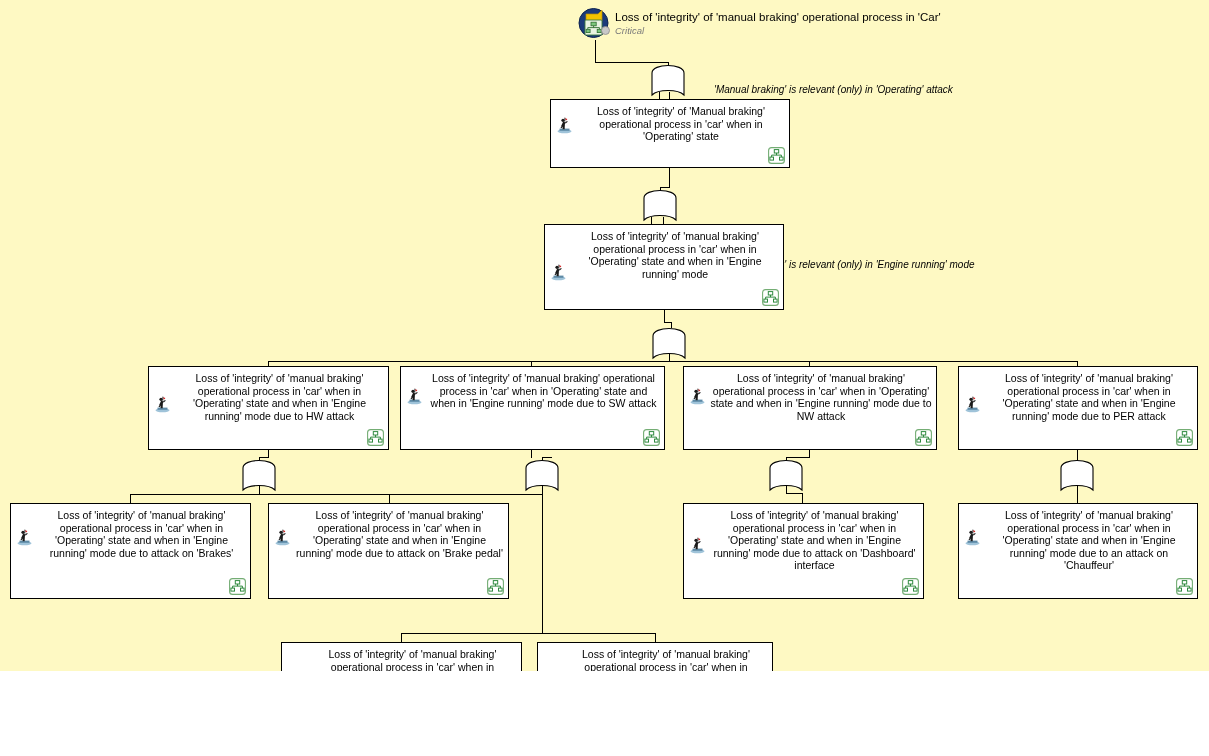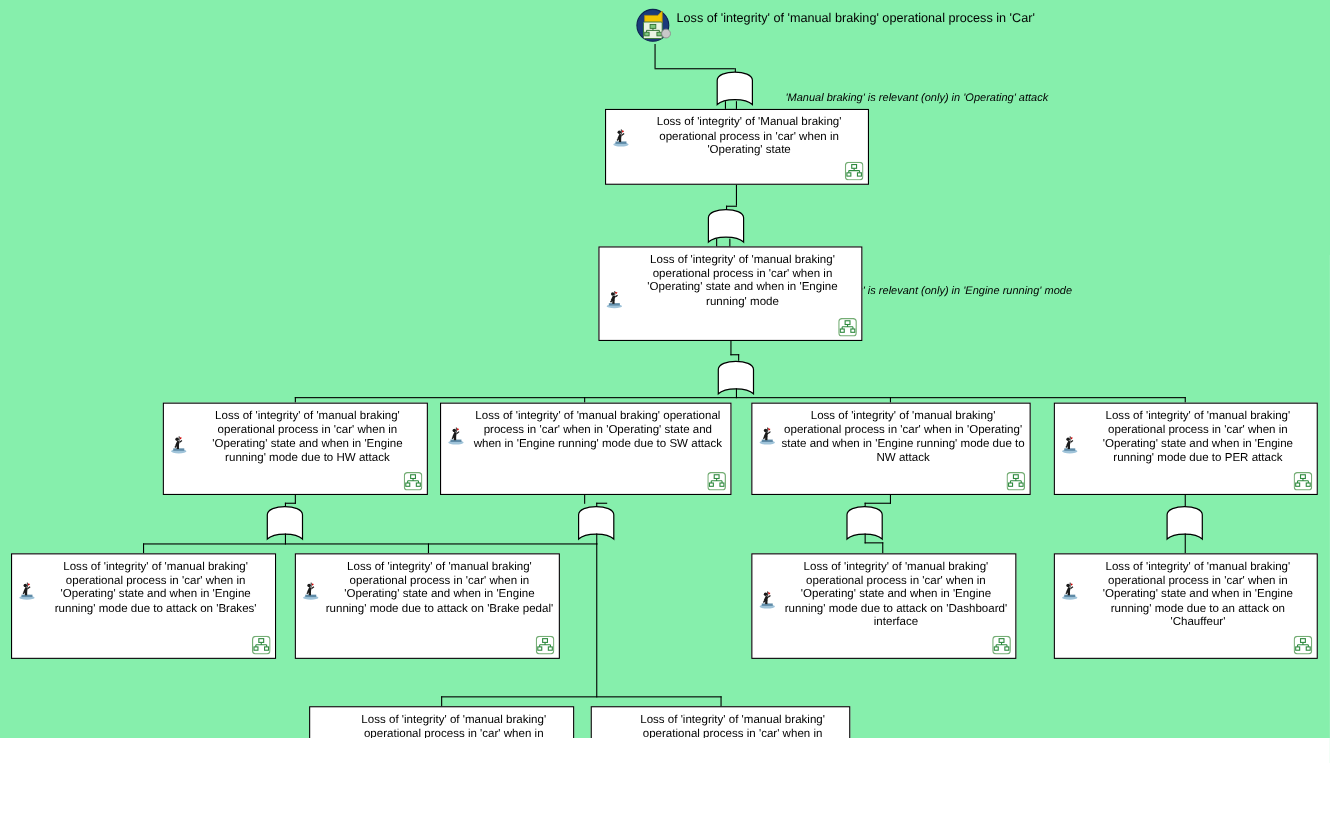--- a/index.html
+++ b/index.html
@@ -10,21 +10,21 @@
   }
   body {
     font-family: "Liberation Sans", sans-serif;
     color: #000000;
   }
   #canvas {
     position: relative;
     width: 1209px;
     height: 671px;
     overflow: hidden;
-    background: #86efac;
+    background: #fef9c3;
   }
   
   .node {
     position: absolute;
     box-sizing: border-box;
     border: 1px solid #000000;
     background: #ffffff;
   }
   .node-text {
     position: absolute;
@@ -148,20 +148,21 @@
 </svg>
 
 <div id="canvas">
 
   <div class="root" style="left:578px; top:6px;">
     <svg class="root-icon">
         <use href="#sym-root"></use>
       </svg>
     <div class="root-labels">
       <div class="root-title">Loss of 'integrity' of 'manual braking' operational process in 'Car'</div>
+      <div class="root-sub">Critical</div>
     </div>
   </div>
 
   <div class="ln lnv" style="left:595px; top:40px; height:22px;"></div>
   <div class="ln lnh" style="left:595px; top:62px; width:73px;"></div>
   <div class="ln lnv" style="left:668px; top:62px; height:5px;"></div>
 
   <svg class="gate" style="left:646px; top:59px;">
       <use href="#sym-gate"></use>
     </svg>

